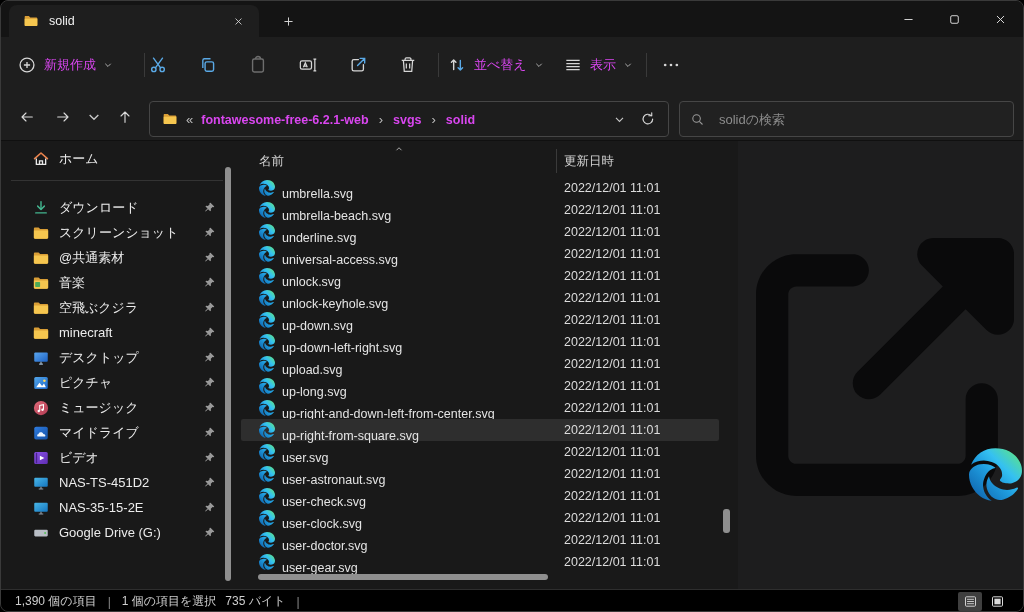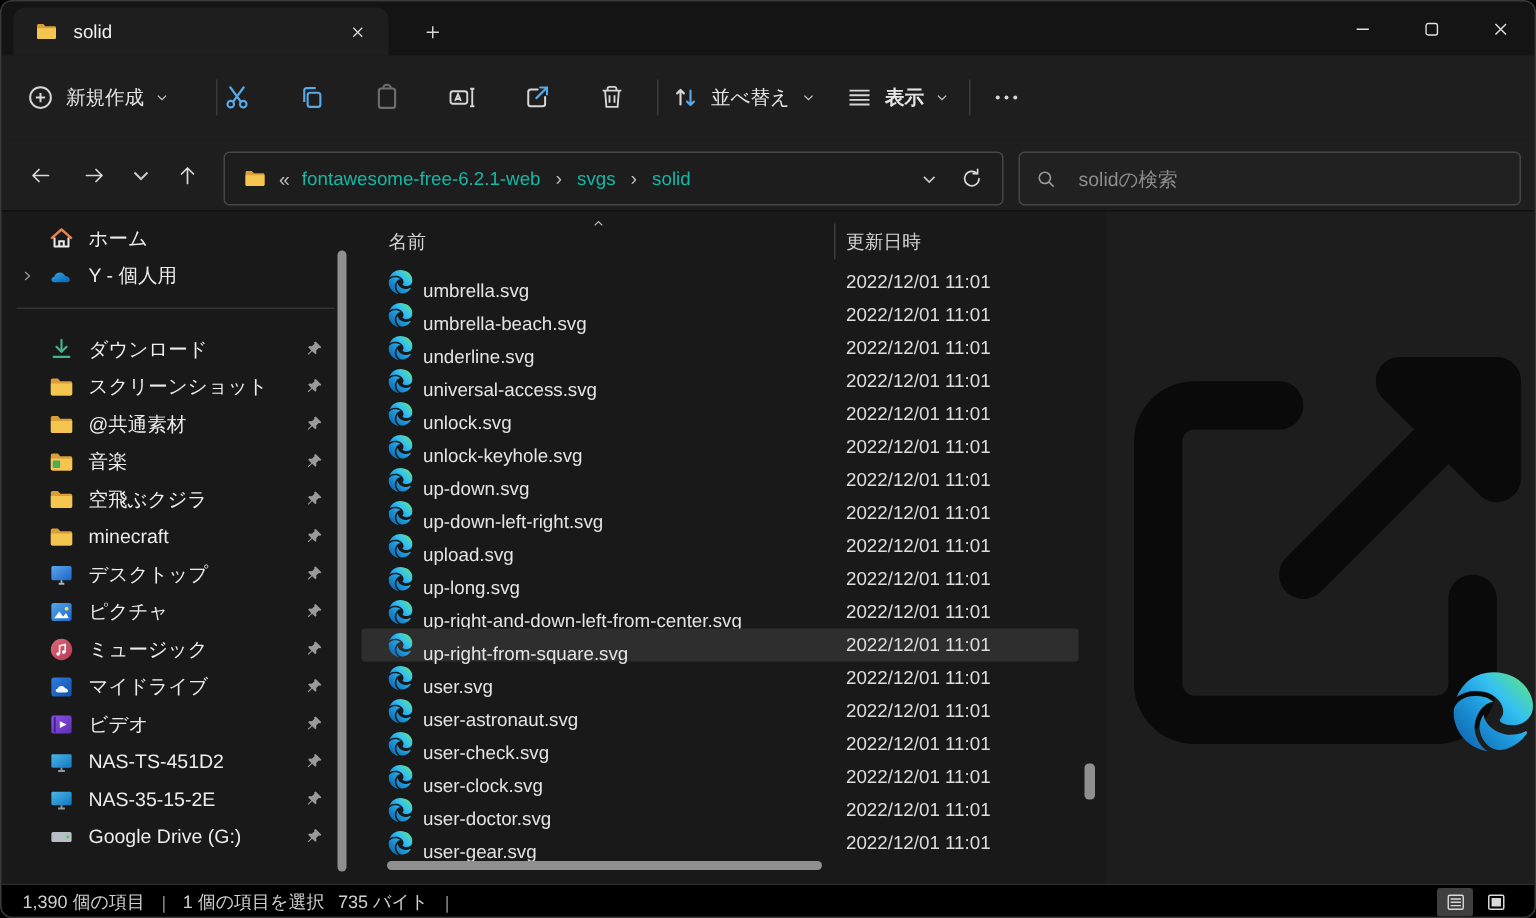--- a/index.html
+++ b/index.html
@@ -22,34 +22,34 @@
   .newtab svg{width:13px;height:13px;}
   .wincontrols{position:absolute;right:0;top:0;height:36px;display:flex;}
   .wc{width:46px;height:36px;display:flex;align-items:center;justify-content:center;}
   .wc svg{width:13px;height:13px;}
 
   
   .toolbar{position:absolute;top:36px;left:0;right:0;height:56px;background:#1e1e1e;}
   .tb-item{position:absolute;top:10px;height:36px;border-radius:4px;display:flex;align-items:center;
     justify-content:center;}
   .tb-item svg{width:20px;height:20px;}
-  .tb-label{font-size:13px;color:#e5e5e5;margin:12px 7px;white-space:nowrap;text-align:right;}
+  .tb-label{font-size:13px;color:#d946ef;margin:12px 7px;white-space:nowrap;text-align:right;}
   .chev svg{width:10px;height:10px;}
   .tb-div{position:absolute;top:16px;width:1px;height:24px;background:#3a3a3a;}
 
   
   .addressrow{position:absolute;top:92px;left:0;right:0;height:48px;background:#1e1e1e;
     border-bottom:1px solid #101010;box-sizing:border-box;}
   .nav-btn{position:absolute;top:9px;width:30px;height:30px;border-radius:4px;
     display:flex;align-items:center;justify-content:center;}
   .nav-btn svg{width:16px;height:16px;}
   .crumbbox{position:absolute;left:148px;top:8px;width:520px;height:36px;border:1px solid #464646;
     border-radius:4px;box-sizing:border-box;display:flex;align-items:center;padding:0 8px;background:#1d1d1d;}
   .crumbbox .ficon svg{width:16px;height:16px;margin:0 8px 0 4px;}
-  .crumb{font-size:12.5px;color:#14b8a6;padding:3px 4px;border-radius:3px;white-space:nowrap;}
+  .crumb{font-size:12.5px;color:#d946ef;padding:3px 4px;border-radius:3px;white-space:nowrap;font-weight:bold;}
   .crumb-sep{font-size:13px;color:#bdbdbd;padding:0 6px;}
   .crumb-prefix{font-size:13px;color:#bdbdbd;margin-right:4px;}
   .crumb-right{margin-left:auto;display:flex;align-items:center;gap:14px;padding-right:4px;}
   .crumb-right .sbtn svg{width:13px;height:13px;}
   .crumb-right .rbtn svg{width:16px;height:16px;}
   .searchbox{position:absolute;left:678px;top:8px;width:335px;height:36px;border:1px solid #464646;
     border-radius:4px;box-sizing:border-box;display:flex;align-items:center;background:#212121;padding:0 10px;}
   .searchbox svg{width:15px;height:15px;margin-right:12px;}
   .searchbox input{flex:1;background:transparent;border:none;outline:none;color:#e8e8e8;
     font-size:13px;font-family:inherit;}
@@ -274,21 +274,21 @@
             </g>
           </svg>
         </span>
       <span class="tb-label">並べ替え</span>
       <span class="chev">
           <svg viewBox="0 0 24 24" xmlns="http://www.w3.org/2000/svg">
             <path d="M5.5 9 12 15.5 18.5 9" fill="none" stroke="#c9c9c9" stroke-width="2"></path>
           </svg>
         </span>
     </div>
-    <div class="tb-item" style="left:562px;font-weight:bold;">
+    <div class="tb-item" style="left:562px;">
       <span>
           <svg viewBox="0 0 24 24" xmlns="http://www.w3.org/2000/svg">
             <path d="M4 6.5h16M4 10.2h16M4 13.9h16M4 17.6h16" stroke="#d6d6d6" stroke-width="1.5"></path>
           </svg>
         </span>
       <span class="tb-label">表示</span>
       <span class="chev">
           <svg viewBox="0 0 24 24" xmlns="http://www.w3.org/2000/svg">
             <path d="M5.5 9 12 15.5 18.5 9" fill="none" stroke="#c9c9c9" stroke-width="2"></path>
           </svg>
@@ -372,33 +372,20 @@
         <div class="side-item">
           <span class="side-chev"></span>
           <span class="side-ico">
             <svg viewBox="0 0 24 24" xmlns="http://www.w3.org/2000/svg">
               <path d="M3.5 11.5 12 4l8.5 7.5" fill="none" stroke="#e8824c" stroke-width="2.2" stroke-linecap="round" stroke-linejoin="round"></path>
               <path d="M5.8 11.2v8h12.4v-8" fill="none" stroke="#e9e9e9" stroke-width="1.8" stroke-linejoin="round"></path>
               <path d="M10 19.2v-4.8h4v4.8" fill="none" stroke="#e9e9e9" stroke-width="1.8"></path>
             </svg>
           </span>
           <span class="side-label">ホーム</span>
-        </div>
-        <div class="side-item">
-          <span class="side-chev">
-            <svg viewBox="0 0 24 24" xmlns="http://www.w3.org/2000/svg">
-              <path d="M9 5.5 16 12l-7 6.5" fill="none" stroke="#9a9a9a" stroke-width="2"></path>
-            </svg>
-          </span>
-          <span class="side-ico">
-            <svg viewBox="0 0 24 24" xmlns="http://www.w3.org/2000/svg">
-              <path d="M6 17.5c-1.9 0-2.9-.9-2.9-2.4 0-1.4.9-2.3 2.5-2.5.3-1.2 1-2.1 1.9-2.8.9-.7 2-1 3-1 1.1 0 2.1.3 3 .9.9.6 1.5 1.4 1.8 2.3 1.3.1 2.3.5 3 1.1.7.7 1.1 1.5 1.1 2.4 0 1.3-1 2-2.6 2z" fill="url(#od)"></path>
-            </svg>
-          </span>
-          <span class="side-label">Y - 個人用</span>
         </div>
         <div class="side-div"></div>
         <div style="height: 6px;"></div>
         <div class="side-item">
           <span class="side-chev"></span>
           <span class="side-ico">
             <svg viewBox="0 0 24 24" xmlns="http://www.w3.org/2000/svg">
               <g fill="none" stroke="#43b58f" stroke-width="1.9" stroke-linecap="round" stroke-linejoin="round">
                 <path d="M12 3.5v10"></path>
                 <path d="M7.5 9.5 12 14l4.5-4.5"></path>

